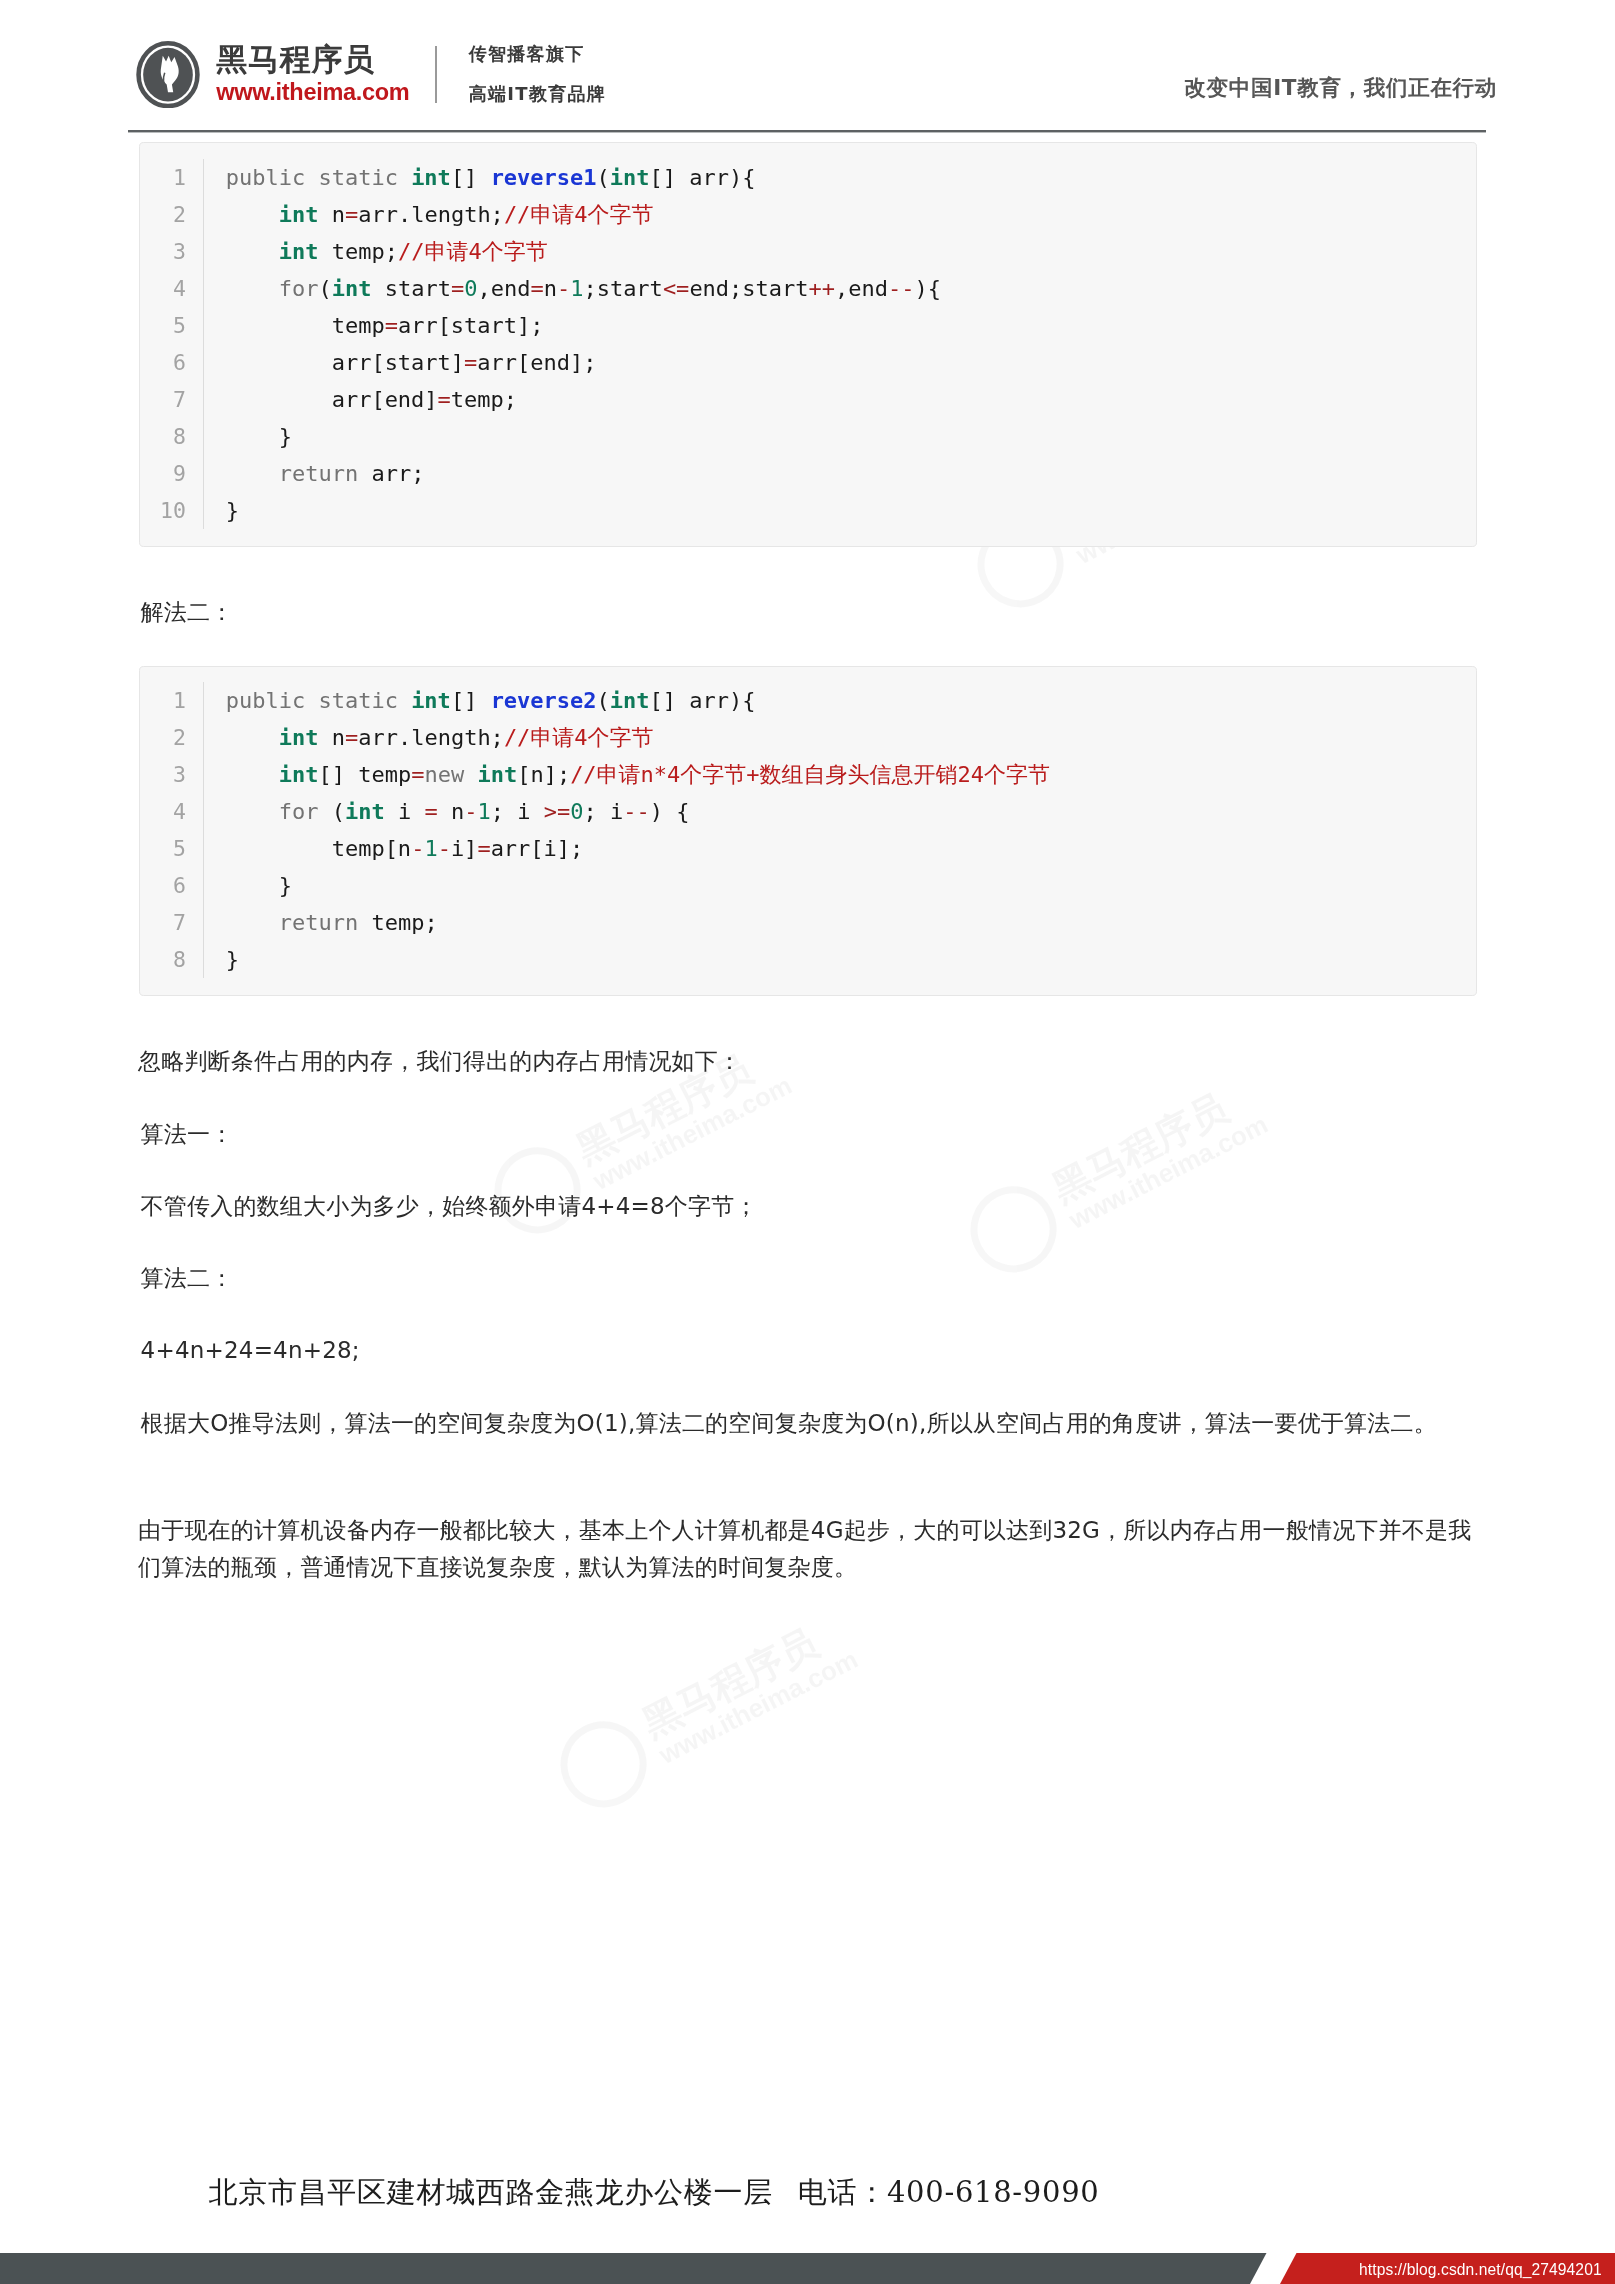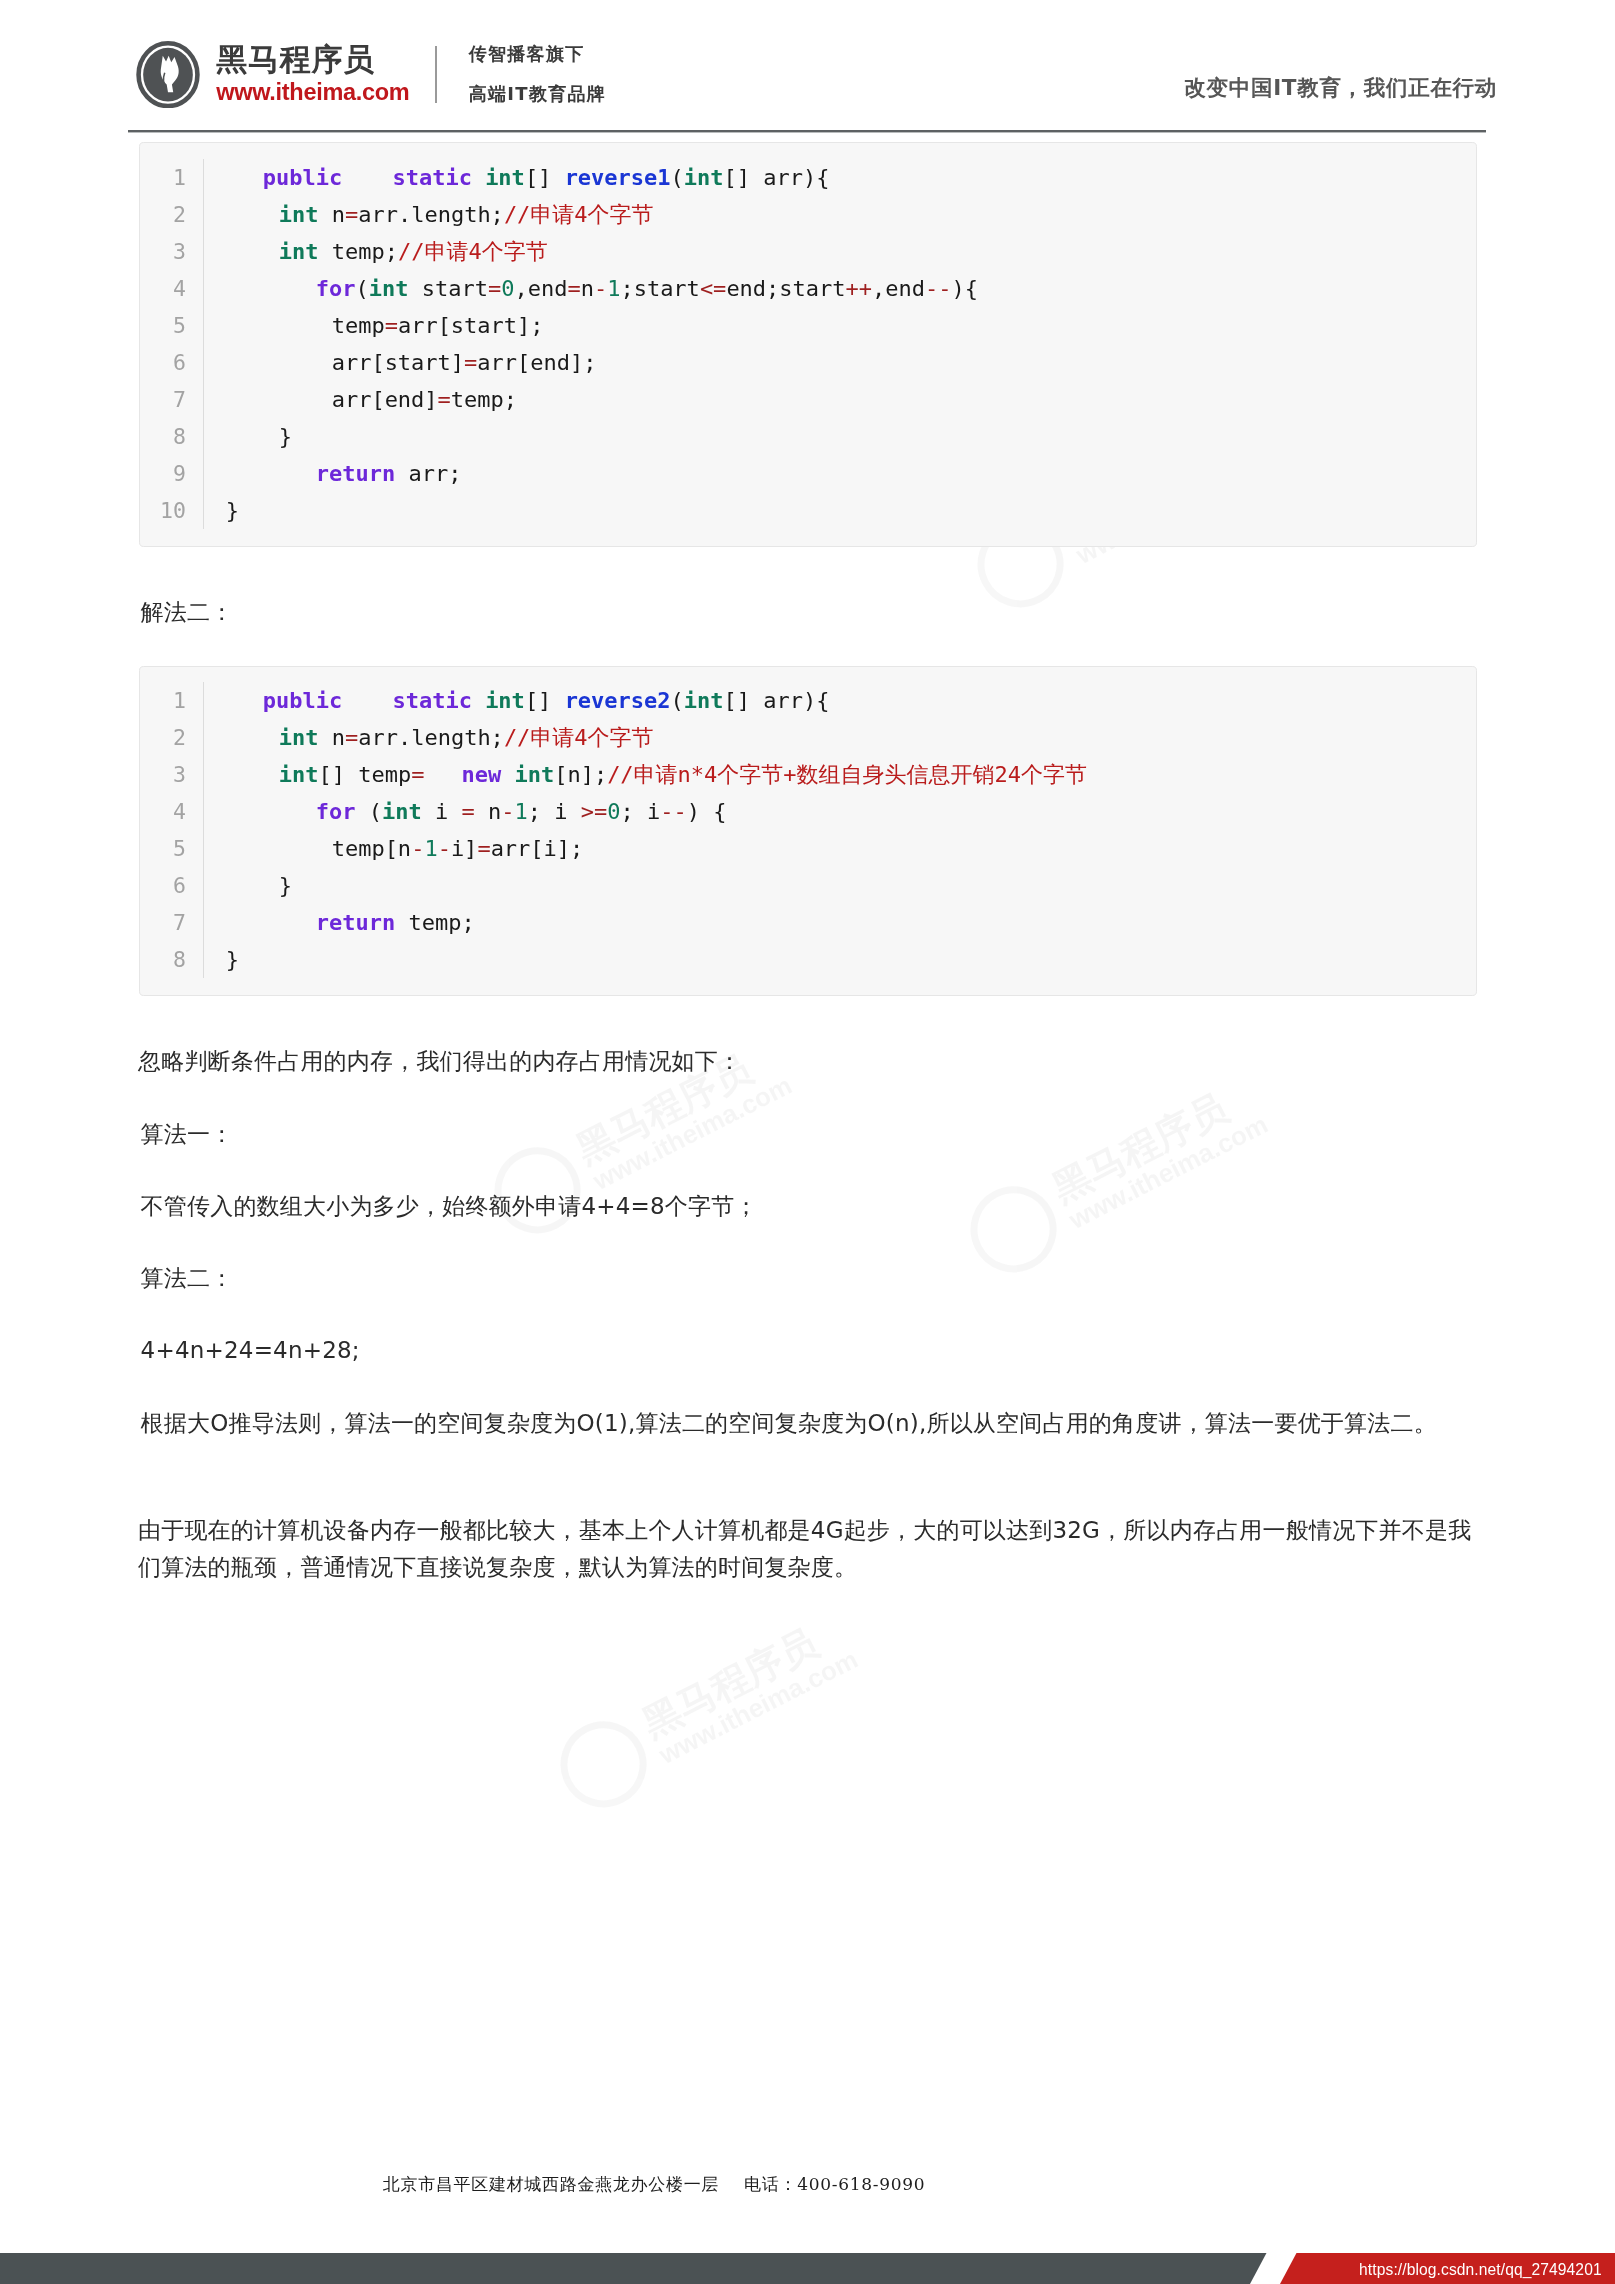--- a/index.html
+++ b/index.html
@@ -152,21 +152,21 @@
   }
   .code-text {
     flex: 1 1 auto;
     padding-left: 22px;
     font-family: "DejaVu Sans Mono", "Liberation Mono", monospace;
     font-size: 22px;
     line-height: 37px;
     color: #1a1a1a;
     white-space: pre;
   }
-  .kw   { color: #6d28d9; font-weight: 700; margin-left: 37px; }   
+  .kw   { color: #737373; font-weight: 400; }   
   .type { color: #0f7a5a; font-weight: 600; }   
   .fn   { color: #1a36d4; font-weight: 600; }   
   .cmt  { color: #b91c1c; }                      
   .op   { color: #9e1f1f; }                      
   .num  { color: #0f7a5a; }
 
   
   .para {
     width: 1340px;
     margin: 0 auto;
@@ -181,21 +181,21 @@
   .gap-lg { height: 47px; }
 
   
   .footer-text {
     position: absolute;
     left: 0;
     top: 2173px;
     width: 1308px;
     text-align: center;
     font-family: "DejaVu Serif", "Liberation Serif", serif;
-    font-size: 17px;
+    font-size: 29px;
     color: #1d1d1d;
     letter-spacing: 0.7px;
   }
   .footer-phone { margin-left: 25px; }
 
   
   .corner {
     position: absolute;
     left: 0;
     bottom: 0;

